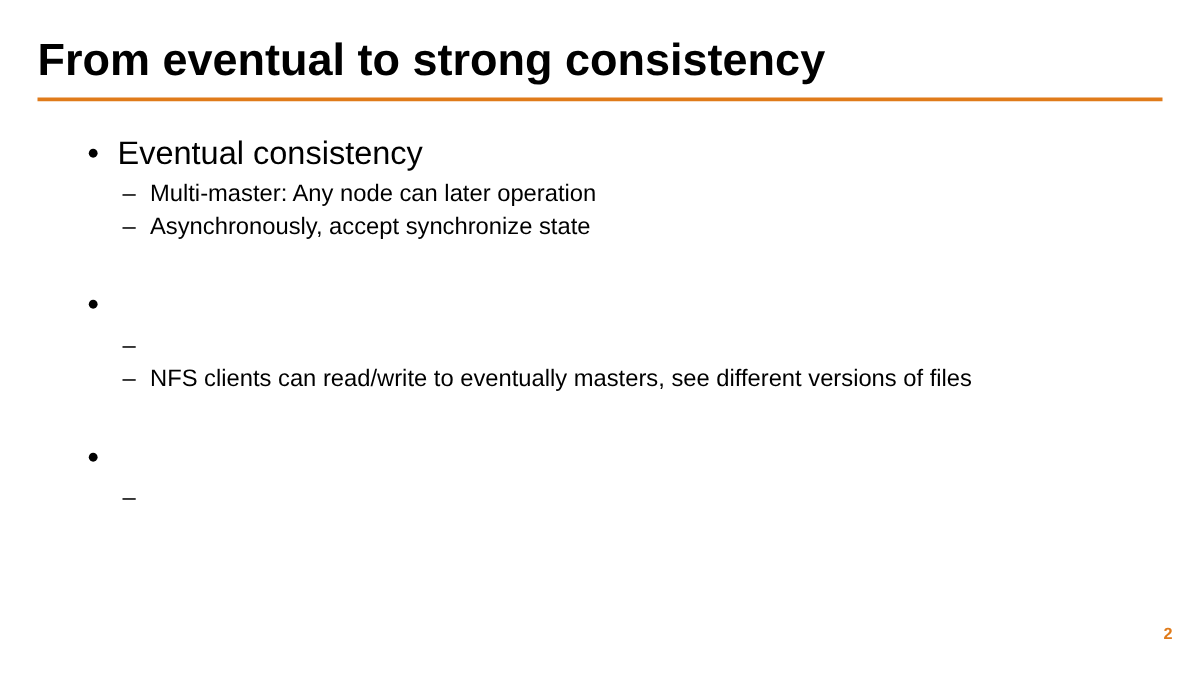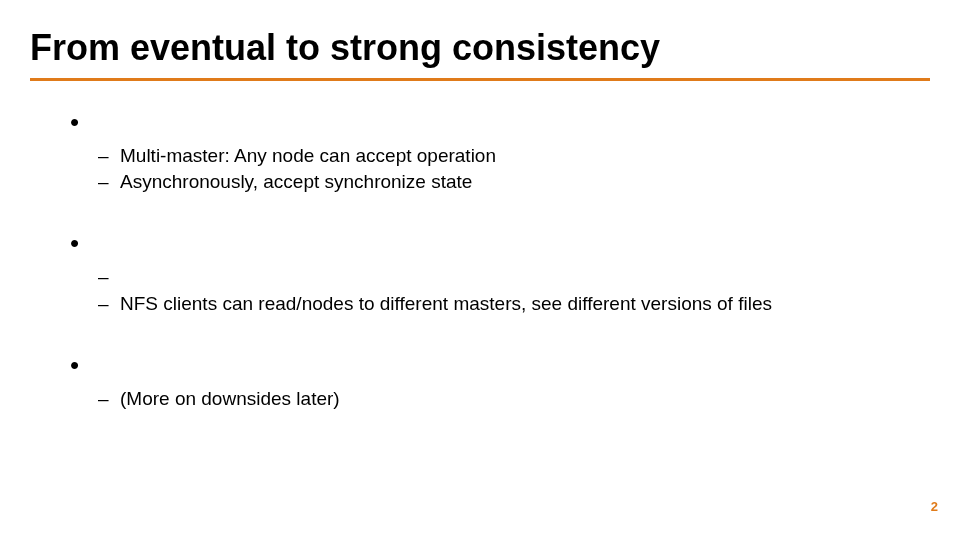--- a/index.html
+++ b/index.html
@@ -19,49 +19,49 @@
 <body>
 
 <div class="slide">
   <div class="title">From eventual to strong consistency</div>
   <hr class="hr">
   <div class="content">
 
     <div class="group">
       <div class="bullet-l1">
         <span class="dot">•</span>
+        <span>Eventual consistency</span>
       </div>
       <div class="bullet-l2">
         <span class="dash">–</span>
-        <span>Multi-master:  Any node can accept operation</span>
+        <span>Multi-master:  Any node can later operation</span>
       </div>
       <div class="bullet-l2">
         <span class="dash">–</span>
         <span>Asynchronously, accept synchronize state</span>
       </div>
     </div>
 
     <div class="group">
       <div class="bullet-l1">
         <span class="dot">•</span>
       </div>
       <div class="bullet-l2">
         <span class="dash">–</span>
       </div>
       <div class="bullet-l2">
         <span class="dash">–</span>
-        <span>NFS clients can read/nodes to different masters, see different versions of files</span>
+        <span>NFS clients can read/write to eventually masters, see different versions of files</span>
       </div>
     </div>
 
     <div class="group">
       <div class="bullet-l1">
         <span class="dot">•</span>
       </div>
       <div class="bullet-l2">
         <span class="dash">–</span>
-        <span>(More on downsides later)</span>
       </div>
     </div>
 
   </div>
   <div class="page-num">2</div>
 </div>
 
 </body></html>

